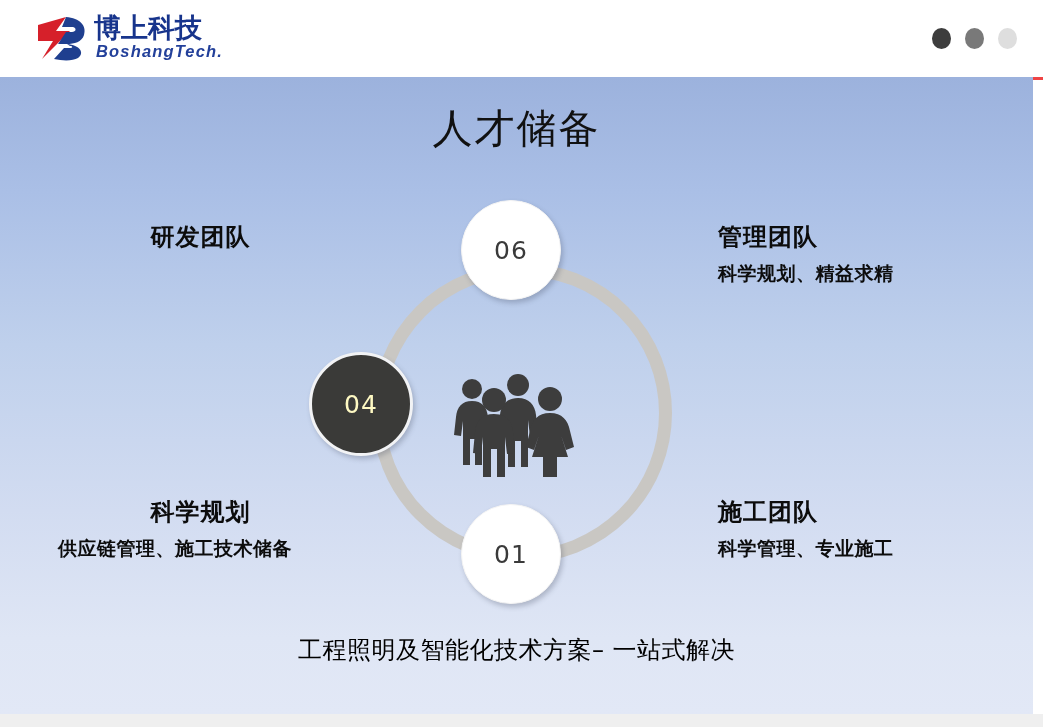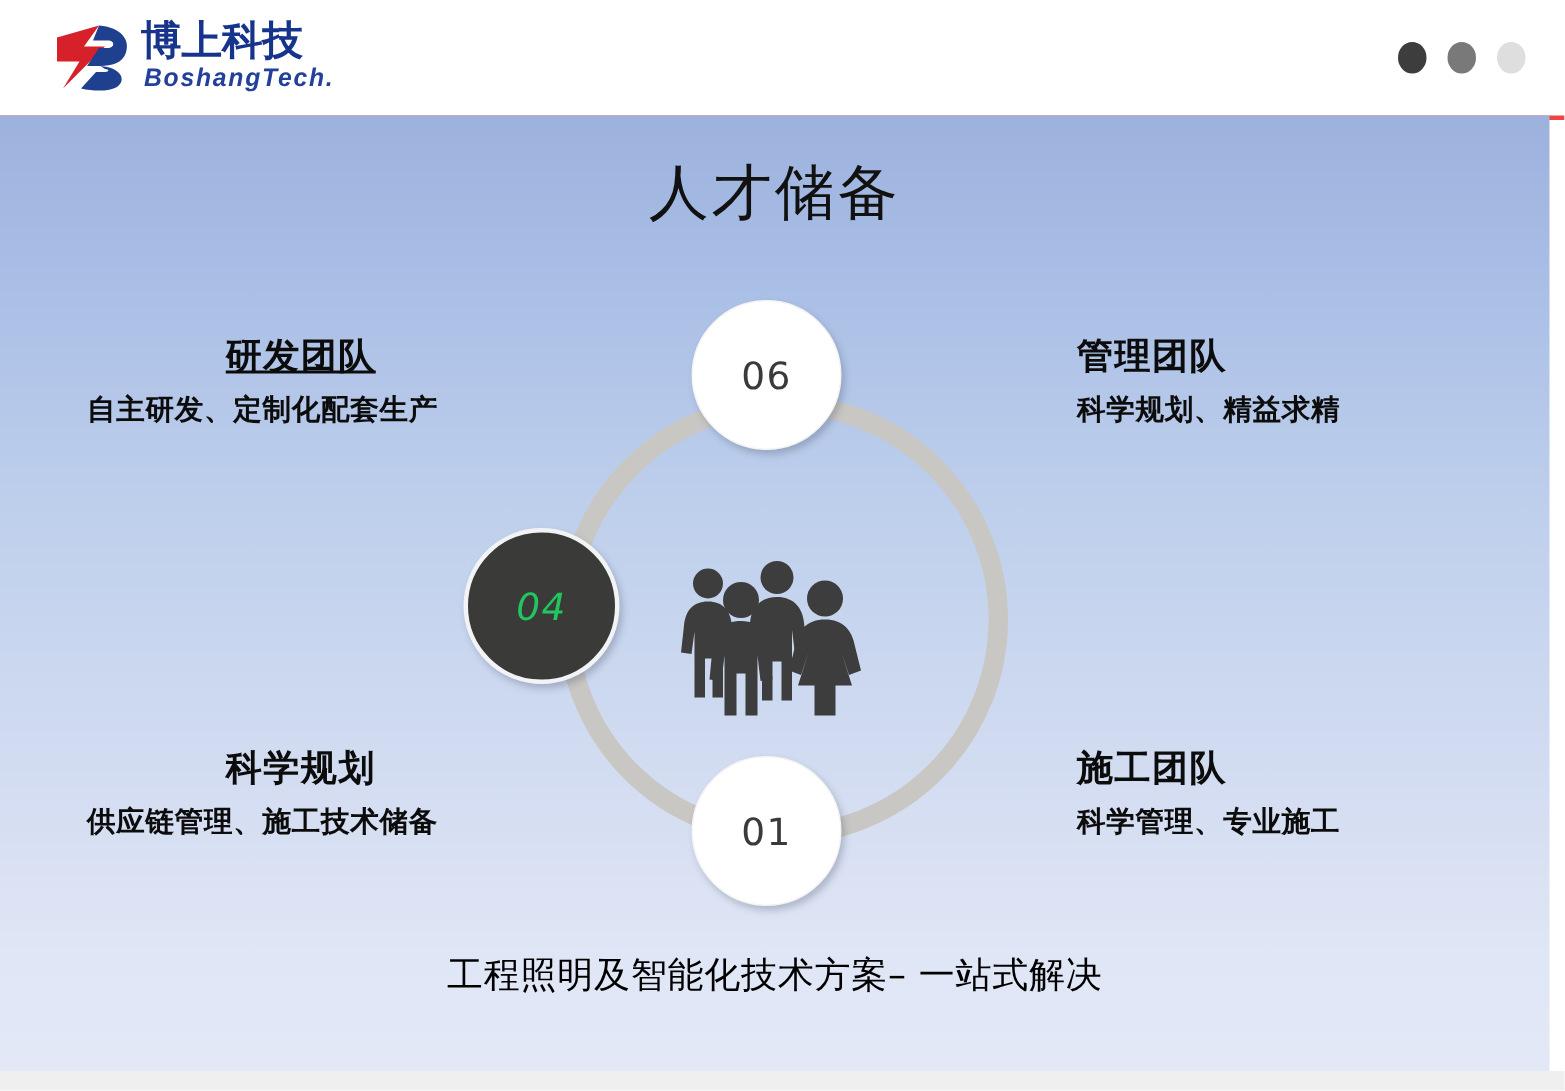--- a/index.html
+++ b/index.html
@@ -164,23 +164,22 @@
     letter-spacing: 1px;
     box-shadow: 2px 3px 5px rgba(60,70,90,0.28);
   }
   .node-light {
     background: #ffffff;
     color: #3a3a3a;
     border: 1px solid #f4f4f4;
   }
   .node-dark {
     background: #3a3a38;
-    color: #22c55e;
+    color: #fef9c3;
     border: 3px solid #f2f3f5;
-    font-style: italic;
   }
   #node-01 { left: 139px; top: -13px; }
   #node-02 { left: 291px; top: 139px; }
   #node-03 { left: 139px; top: 291px; }
   #node-04 { left: -13px; top: 139px; }
 
   
   .quad {
     position: absolute;
     width: 330px;
@@ -199,21 +198,21 @@
     font-size: 19px;
     font-weight: bold;
     color: #0c0c0c;
     letter-spacing: 0.5px;
     line-height: 24px;
   }
   .quad-left  { text-align: left; }
   .quad-right { text-align: left; }
 
   #quad-rd      { left: 58px;  top: 145px; }
-  #quad-rd .quad-heading { text-align: center; width: 285px; text-decoration: underline; }
+  #quad-rd .quad-heading { text-align: center; width: 285px; }
   #quad-rd .quad-sub     { text-align: left; }
 
   #quad-mgmt    { left: 718px; top: 145px; }
 
   #quad-tech    { left: 58px;  top: 420px; }
   #quad-tech .quad-heading { text-align: center; width: 285px; }
   #quad-tech .quad-sub     { text-align: left; }
 
   #quad-constr  { left: 718px; top: 420px; }
 
@@ -255,21 +254,20 @@
     </div>
 
   </div>
 
   <div id="content">
 
     <div id="slide-title">人才储备</div>
 
     <div class="quad quad-left" id="quad-rd">
       <div class="quad-heading">研发团队</div>
-      <div class="quad-sub">自主研发、定制化配套生产</div>
     </div>
 
     <div class="quad quad-right" id="quad-mgmt">
       <div class="quad-heading">管理团队</div>
       <div class="quad-sub">科学规划、精益求精</div>
     </div>
 
     <div class="quad quad-left" id="quad-tech">
       <div class="quad-heading">科学规划</div>
       <div class="quad-sub">供应链管理、施工技术储备</div>

